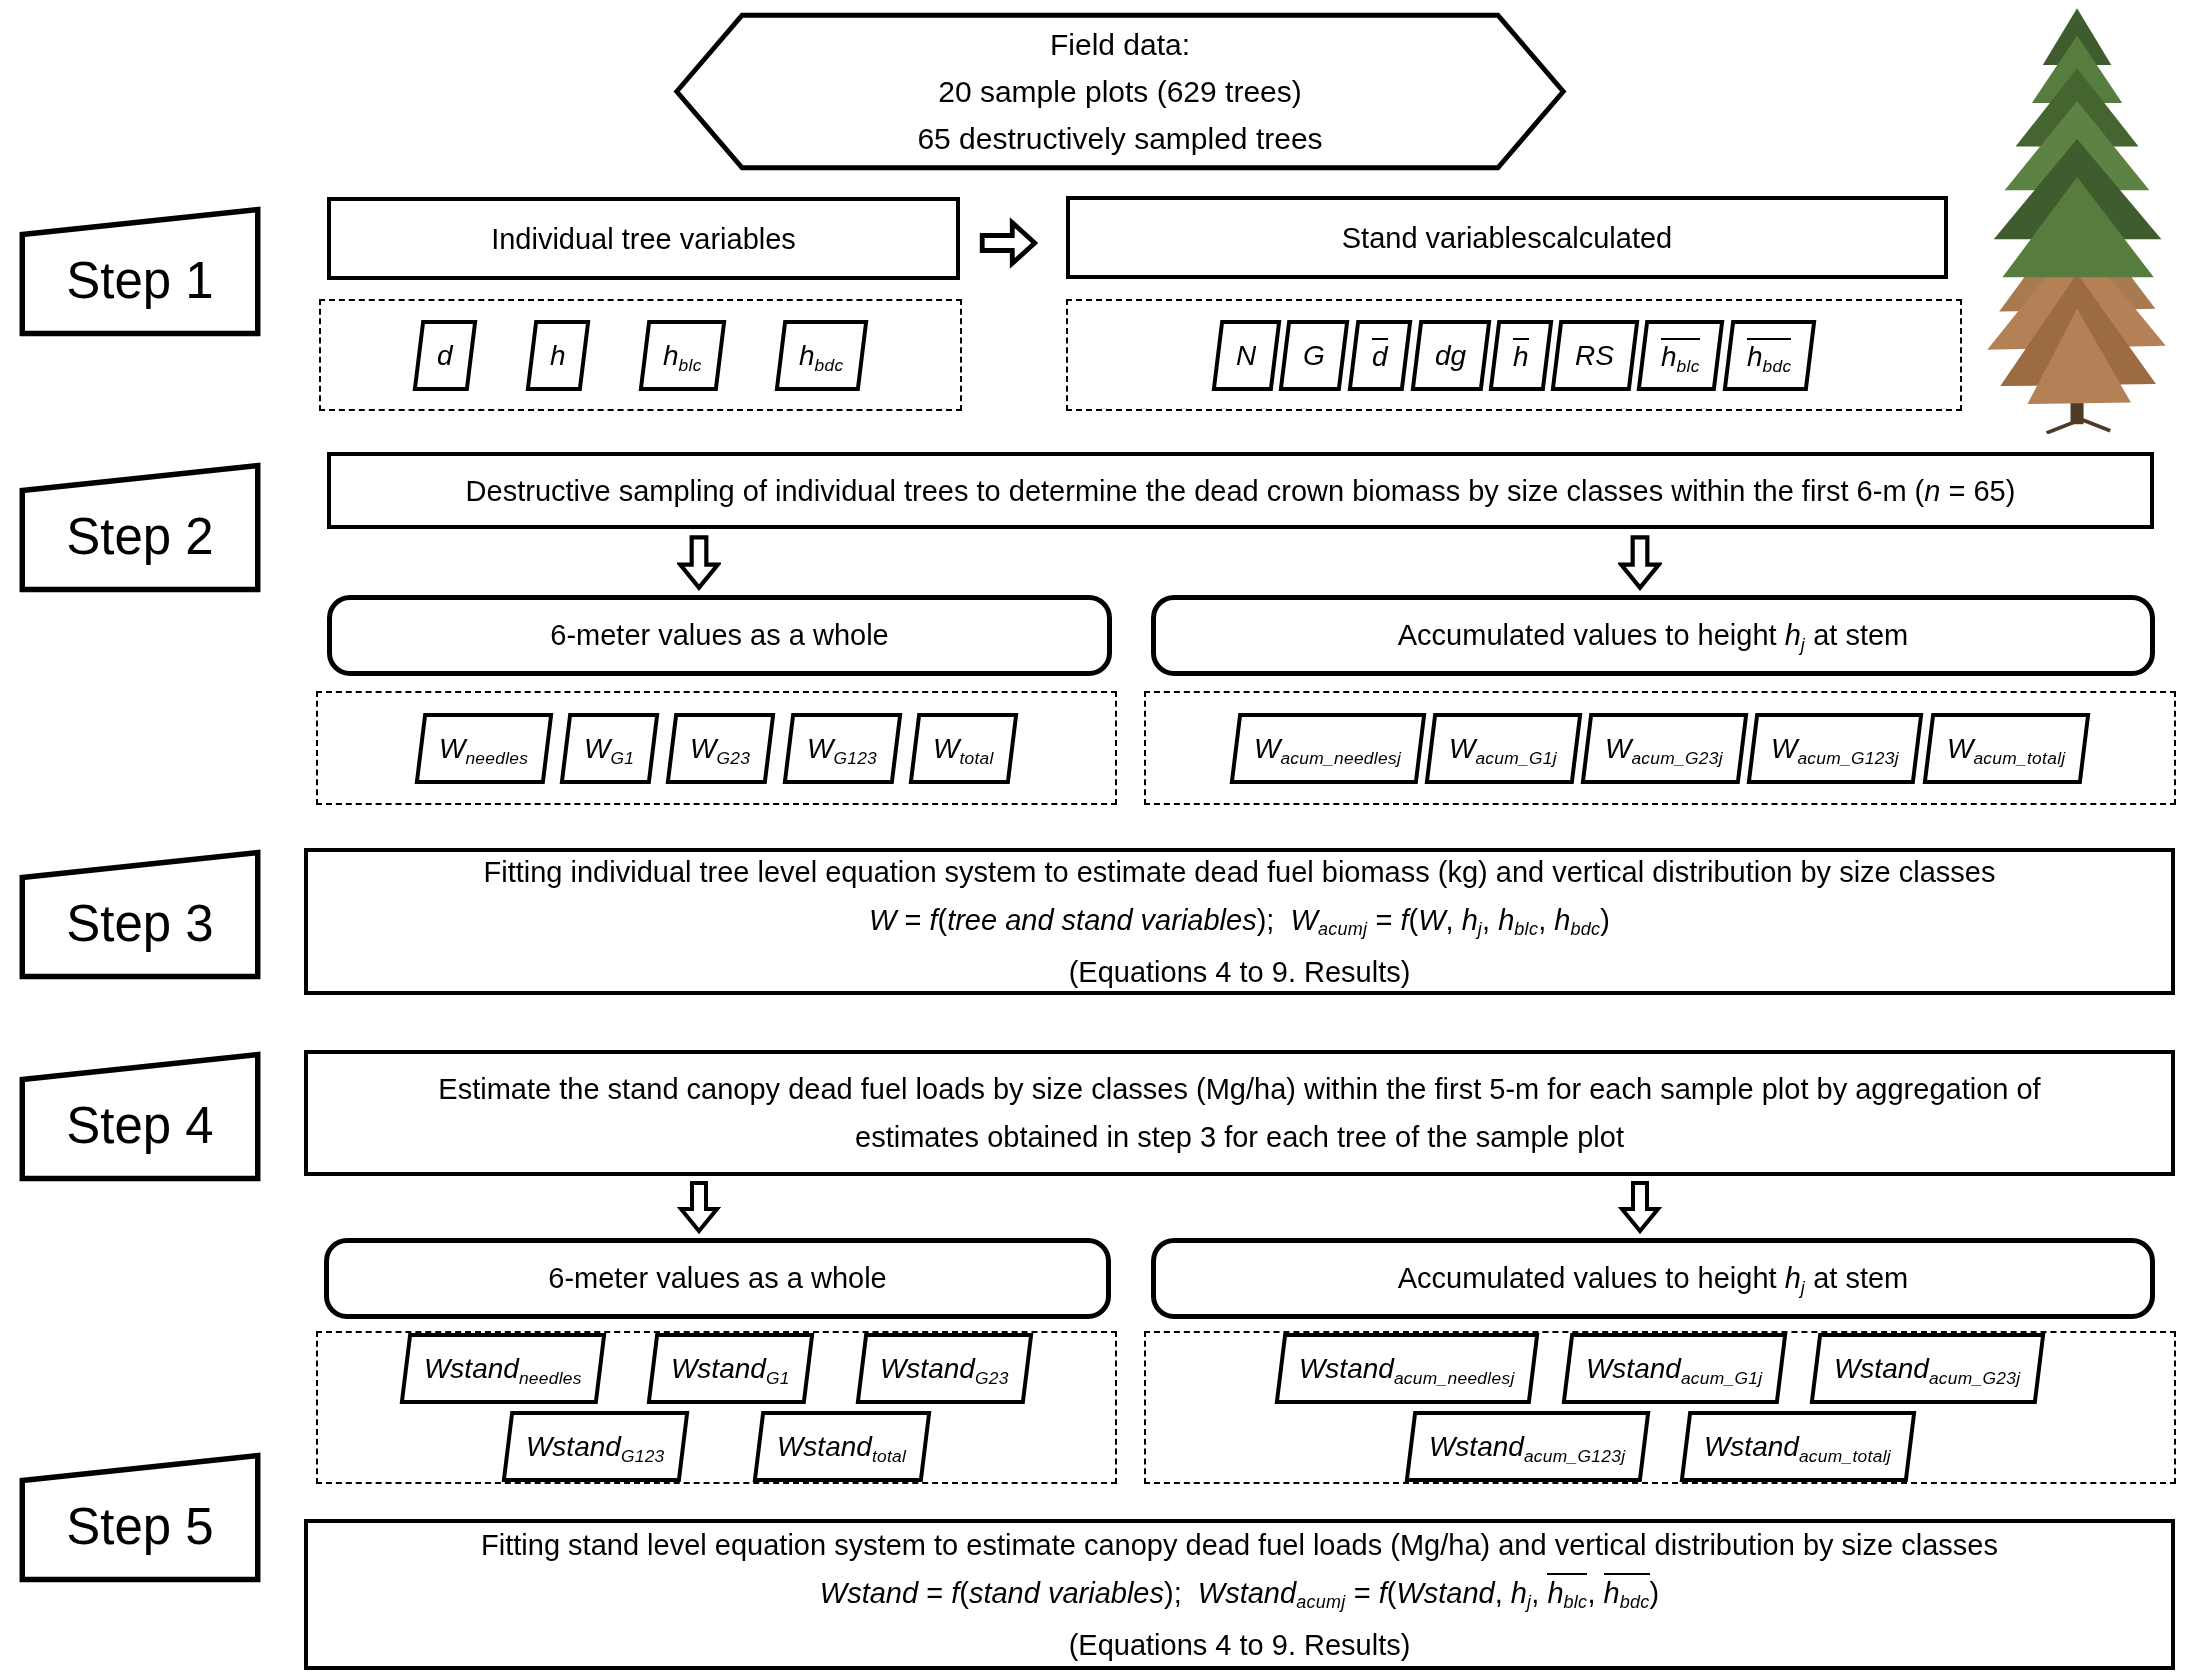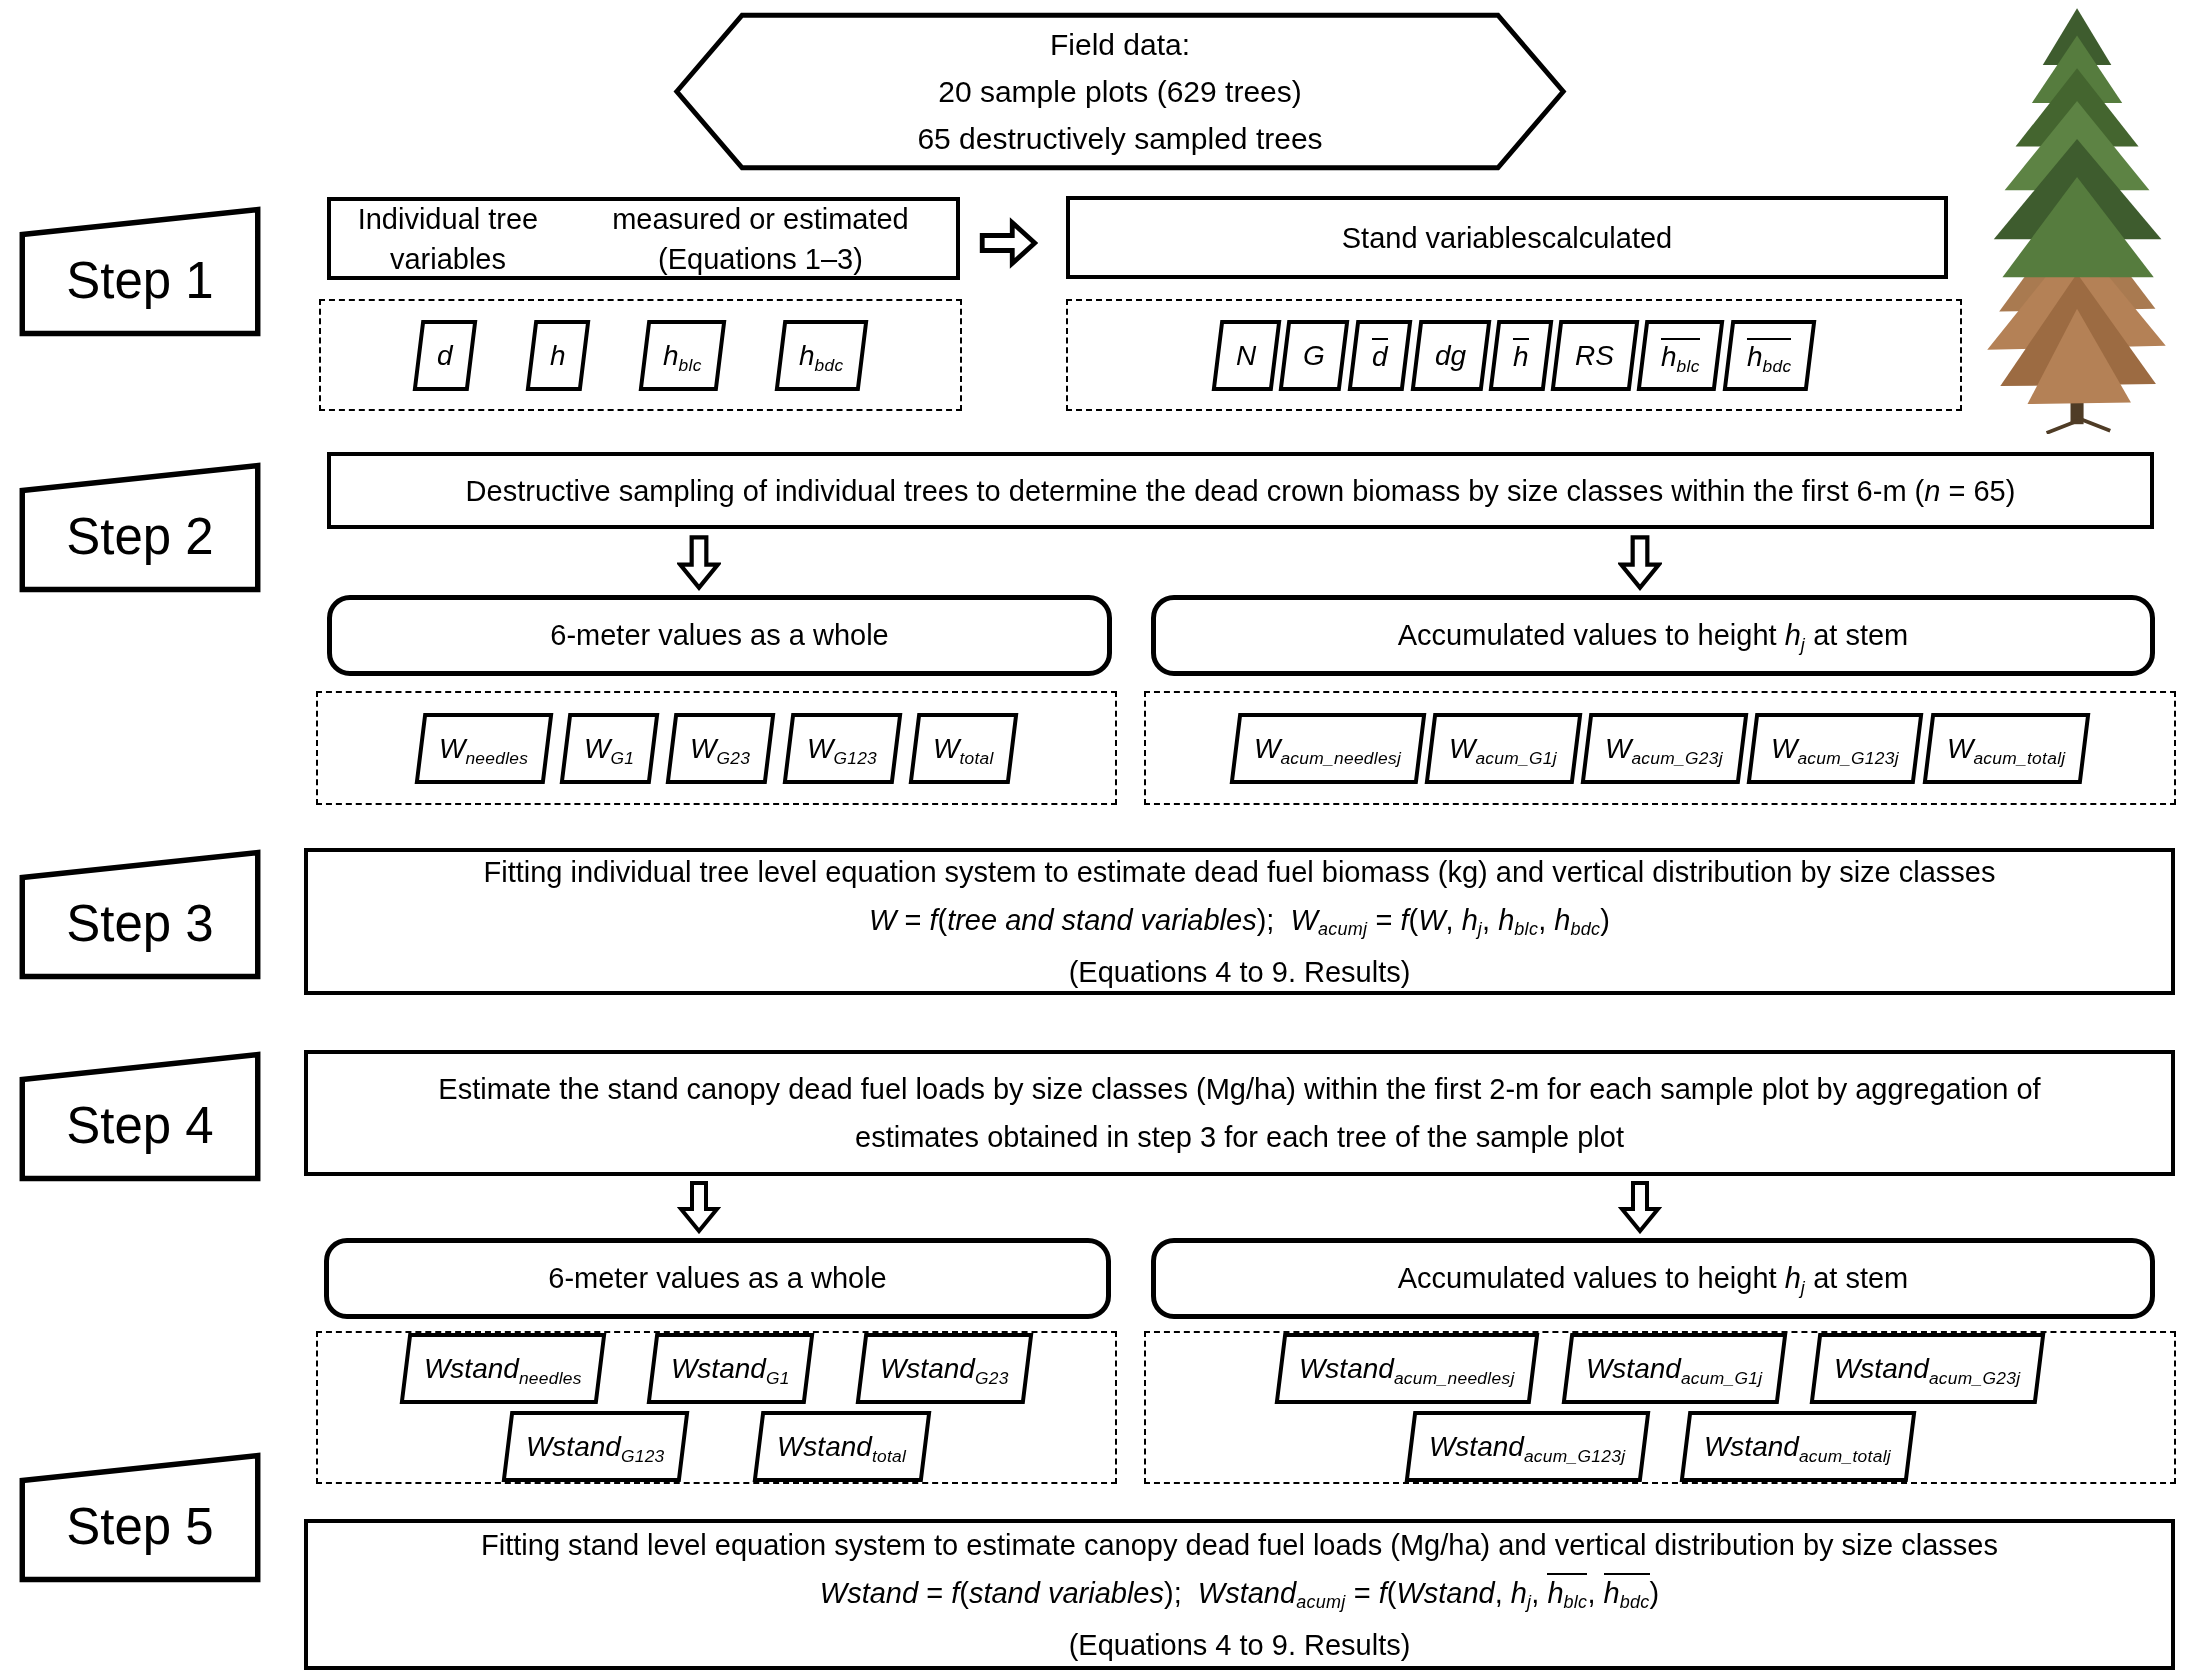--- a/index.html
+++ b/index.html
@@ -124,21 +124,20 @@
   </div>
   <div class="abs stepflag" style="left:19px; top:1452px;">
     <svg width="242" height="131" viewBox="0 0 445 240">
         <polygon points="6,52 439,6 439,234 6,234" fill="#fff" stroke="#000" stroke-width="10"></polygon>
       </svg>
     <div class="txt">Step 5</div>
   </div>
 
   <div class="abs box" style="left:327px; top:197px; width:633px; height:83px;">
     <div class="ln">Individual tree variables</div>
-    <div class="ln">measured or estimated (Equations 1–3)</div>
   </div>
 
   <div class="abs" style="left:979px; top:216px; width:59px; height:54px;">
     <svg width="59" height="54" viewBox="0 0 110 100">
       <polygon points="6,36 62,36 62,12 104,50 62,88 62,64 6,64" fill="#fff" stroke="#000" stroke-width="9" stroke-linejoin="miter"></polygon>
     </svg>
   </div>
 
   <div class="abs box" style="left:1066px; top:196px; width:882px; height:83px;">
     <div class="ln">Stand variables</div>
@@ -244,21 +243,21 @@
       </div>
     </div>
 
   <div class="abs box centerlines" style="left:304px; top:848px; width:1871px; height:147px;">
     <div class="ln">Fitting individual tree level equation system to estimate dead fuel biomass (kg) and vertical distribution by size classes</div>
     <div class="ln eq"><span class="seg"><span class="it">W</span></span><span class="seg"><span class="rm"> = </span></span><span class="seg"><span class="it">f</span></span><span class="seg"><span class="rm">(</span></span><span class="seg"><span class="it">tree and stand variables</span></span><span class="seg"><span class="rm">);&nbsp;&nbsp;</span></span><span class="seg"><span class="it">W</span><span class="sub">acumj</span></span><span class="seg"><span class="rm"> = </span></span><span class="seg"><span class="it">f</span></span><span class="seg"><span class="rm">(</span></span><span class="seg"><span class="it">W</span></span><span class="seg"><span class="rm">, </span></span><span class="seg"><span class="it">h</span><span class="sub">j</span></span><span class="seg"><span class="rm">, </span></span><span class="seg"><span class="it">h</span><span class="sub">blc</span></span><span class="seg"><span class="rm">, </span></span><span class="seg"><span class="it">h</span><span class="sub">bdc</span></span><span class="seg"><span class="rm">)</span></span></div>
     <div class="ln">(Equations 4 to 9. Results)</div>
   </div>
 
   <div class="abs box centerlines" style="left:304px; top:1050px; width:1871px; height:126px;">
-    <div class="ln">Estimate the stand canopy dead fuel loads by size classes (Mg/ha) within the first 2-m for each sample plot by aggregation of</div>
+    <div class="ln">Estimate the stand canopy dead fuel loads by size classes (Mg/ha) within the first 5-m for each sample plot by aggregation of</div>
     <div class="ln">estimates obtained in step 3 for each tree of the sample plot</div>
   </div>
 
   <div class="abs" style="left:677px; top:1180px; width:44px; height:54px;">
     <svg width="44" height="54" viewBox="0 0 84 108">
         <polygon points="28,6 56,6 56,58 78,58 42,102 6,58 28,58" fill="#fff" stroke="#000" stroke-width="8" stroke-linejoin="miter"></polygon>
       </svg>
   </div>
   <div class="abs" style="left:1618px; top:1180px; width:44px; height:54px;">
     <svg width="44" height="54" viewBox="0 0 84 108">

